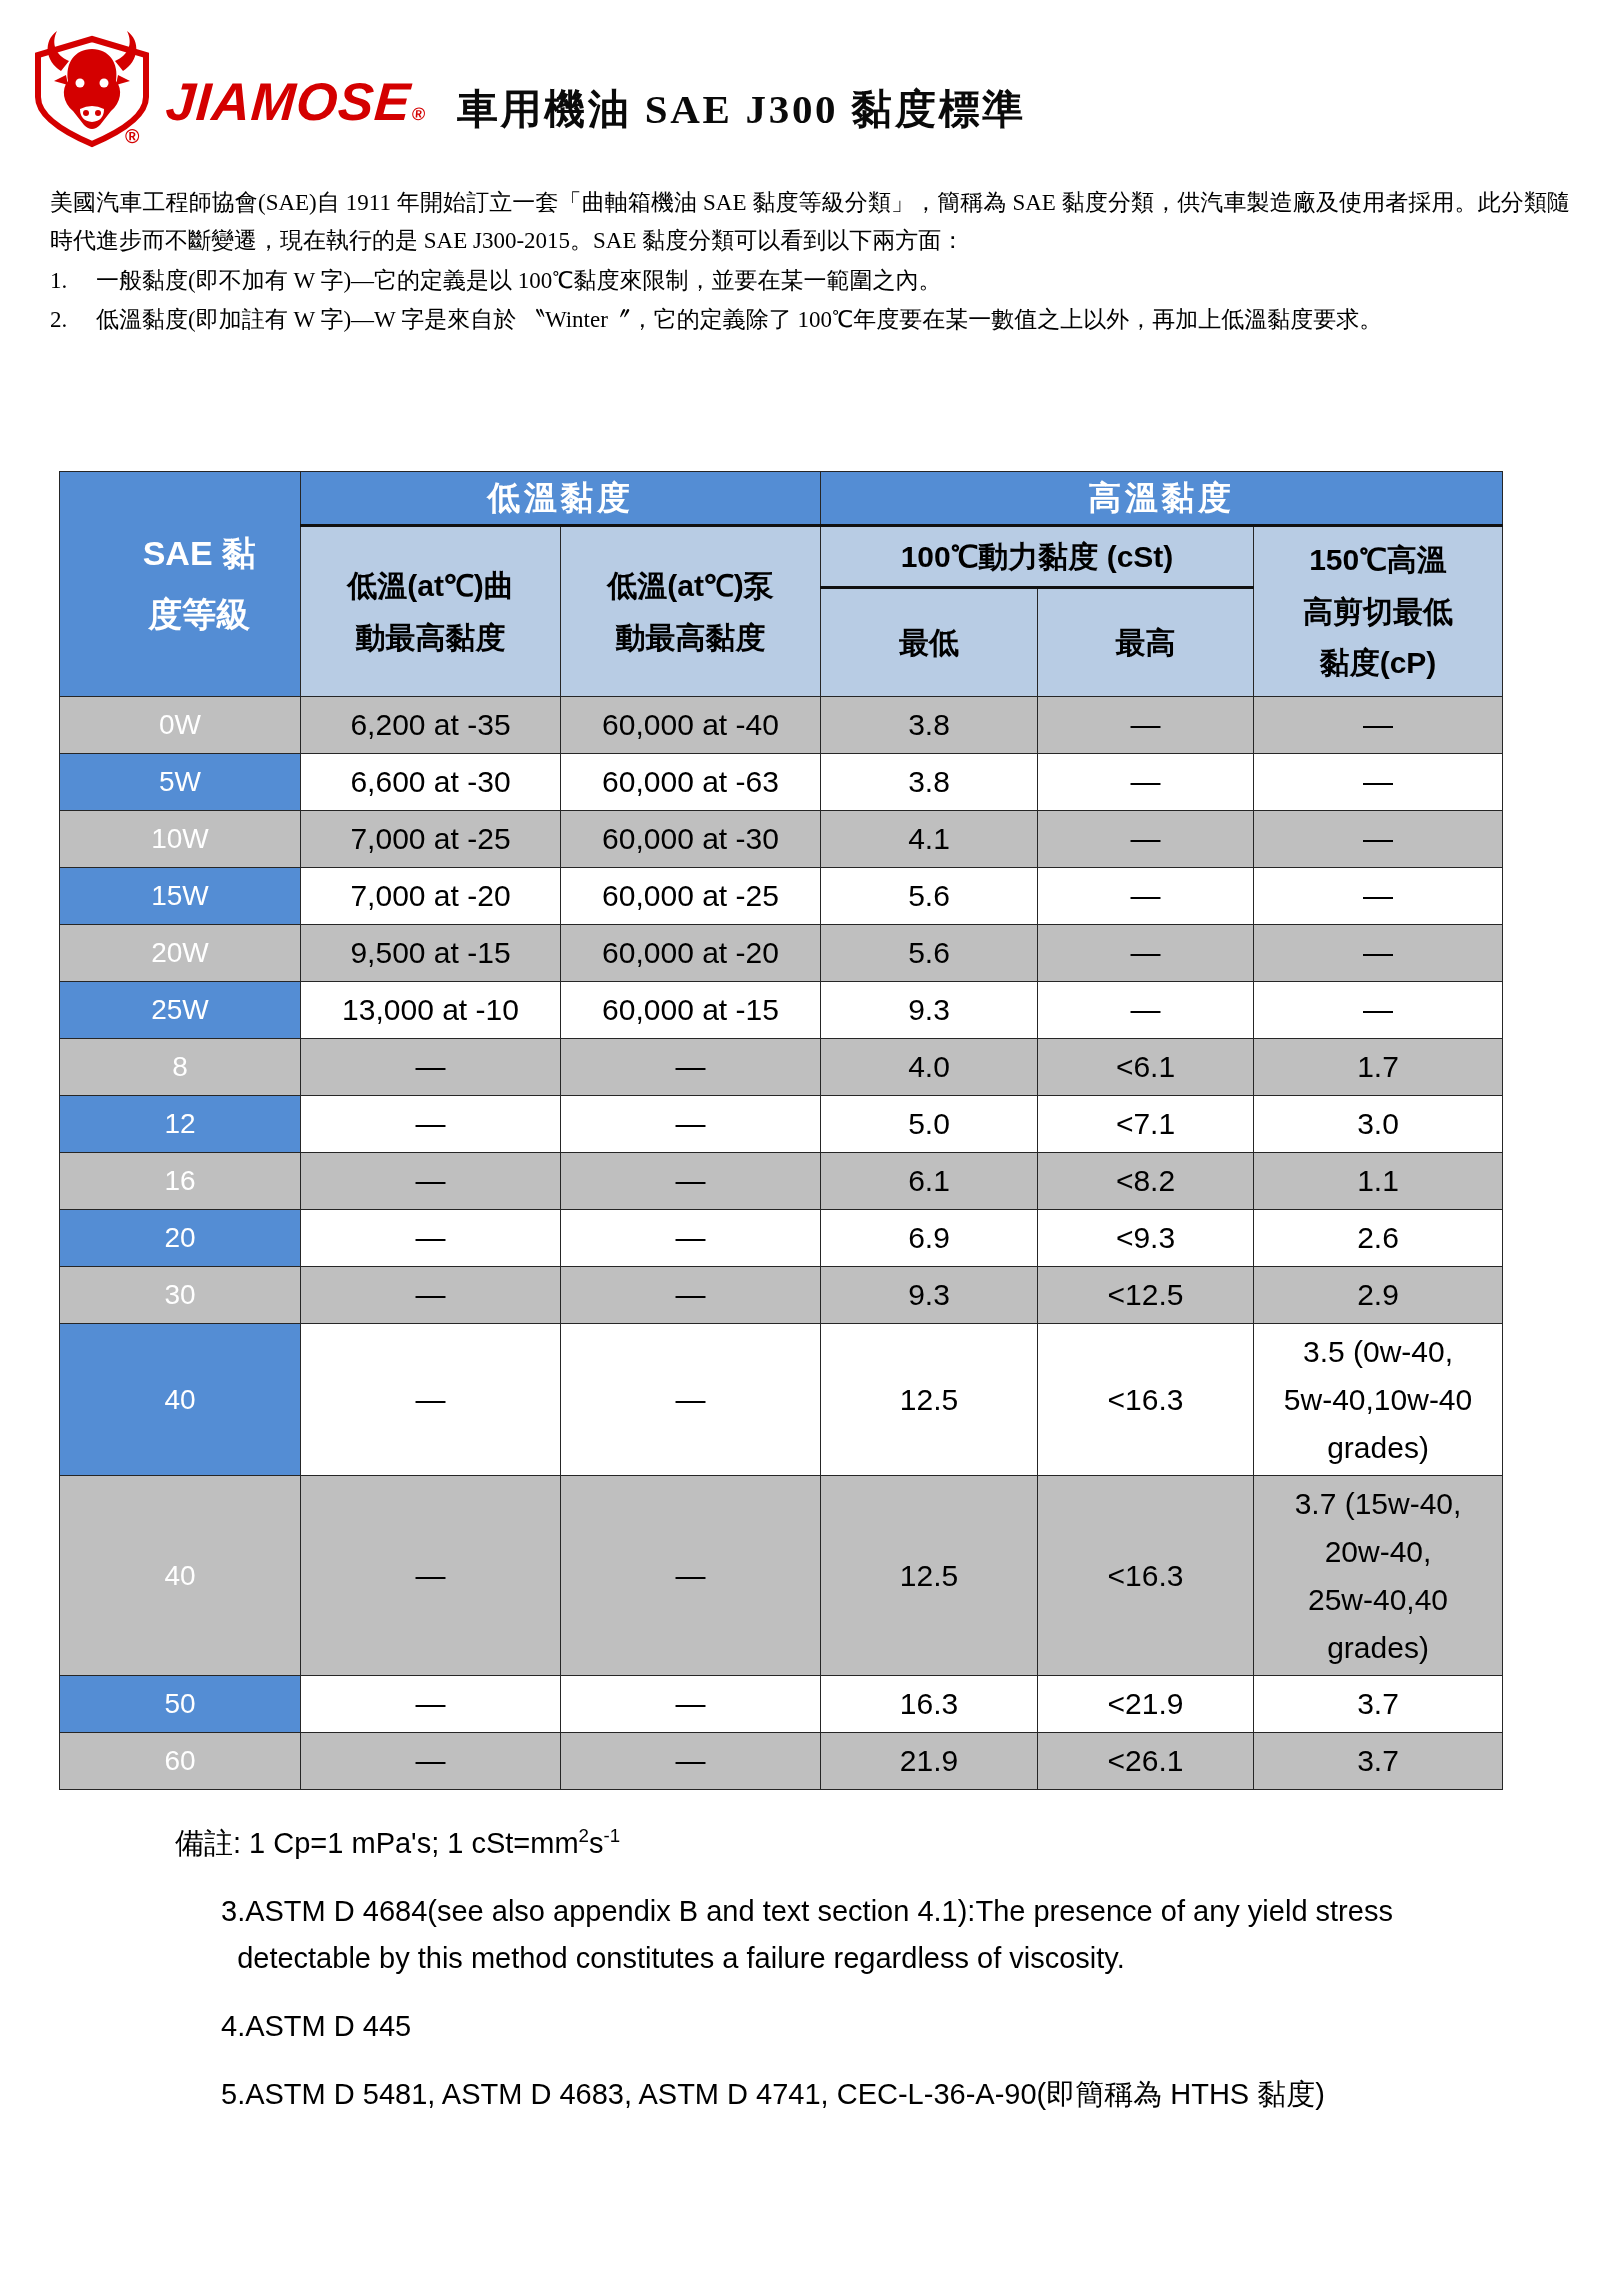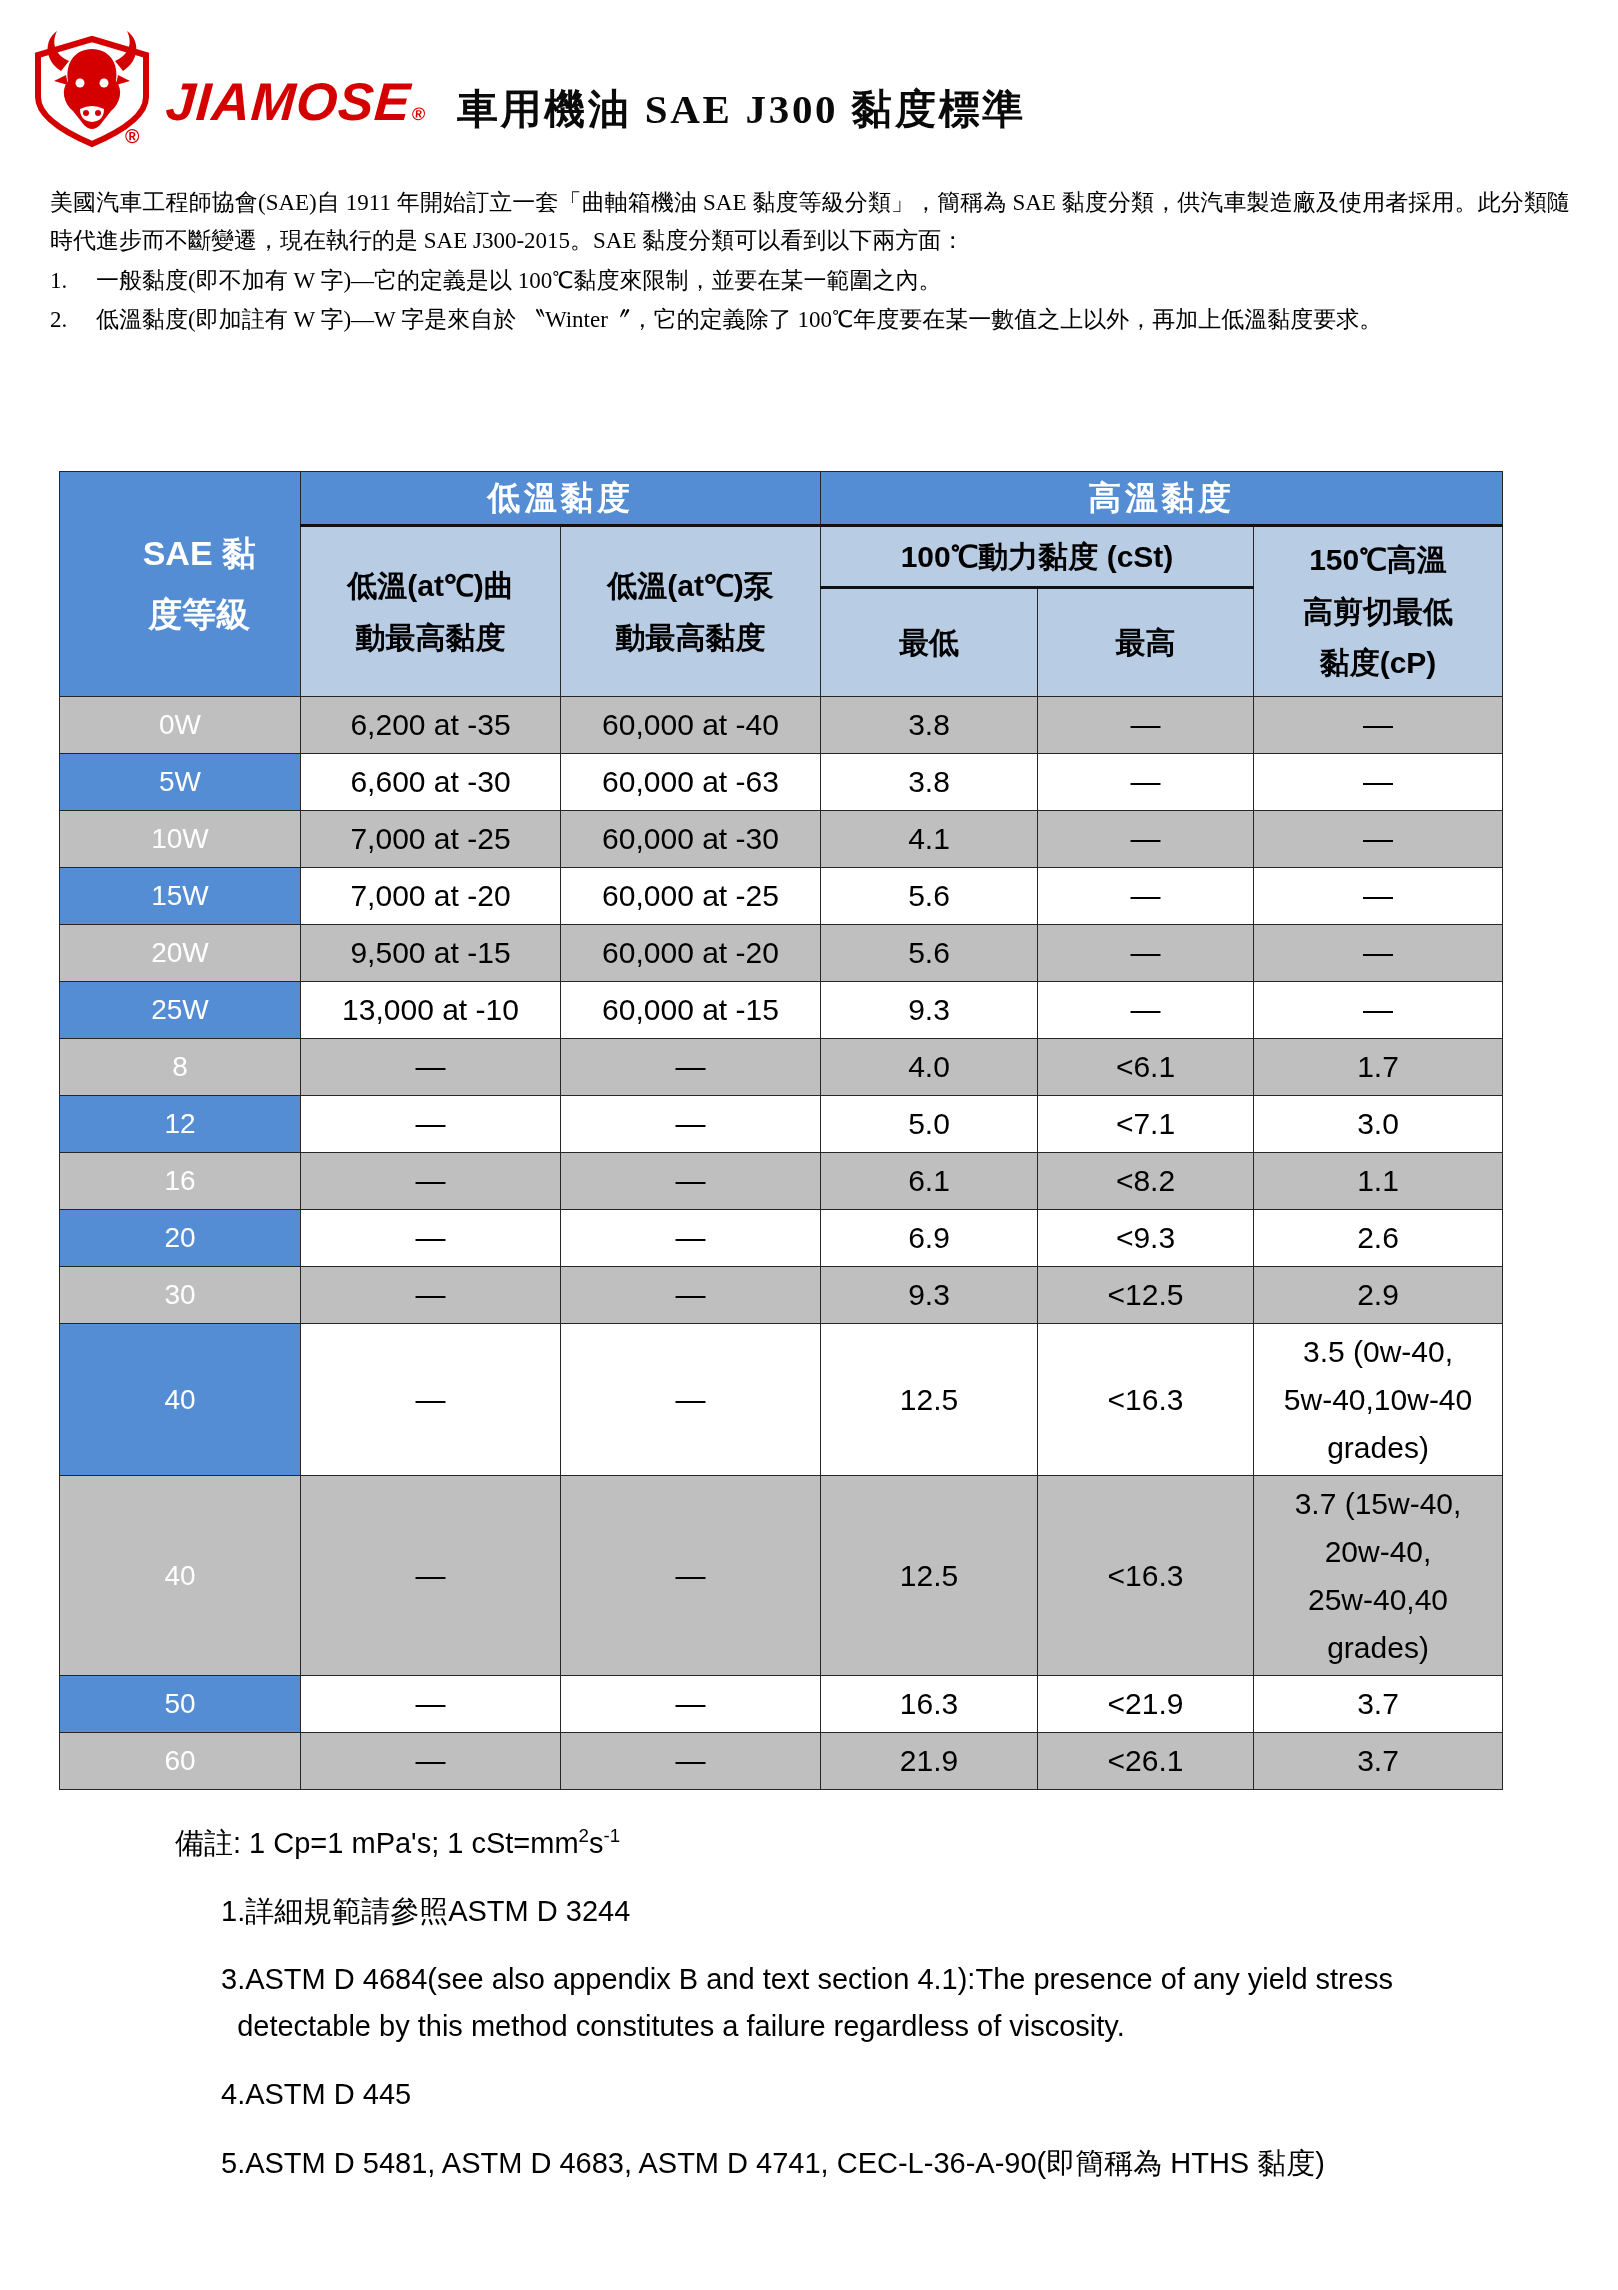--- a/index.html
+++ b/index.html
@@ -309,21 +309,20 @@
       <td>21.9</td>
       <td>&lt;26.1</td>
       <td class="cell-hths">3.7</td>
     </tr>
       </tbody>
   </table>
 
   <footer class="notes">
     <p class="remark"><span>備註: 1 Cp=1 mPa's; 1 cSt=mm</span><sup>2</sup><span>s</span><sup>-1</sup></p>
     <div class="note-items">
-      <p>1.詳細規範請參照ASTM D 3244</p>
       <p>3.ASTM D 4684(see also appendix B and text section 4.1):The presence of any yield stress
   detectable by this method constitutes a failure regardless of viscosity.</p>
       <p>4.ASTM D 445</p>
       <p>5.ASTM D 5481, ASTM D 4683, ASTM D 4741, CEC-L-36-A-90(即簡稱為 HTHS 黏度)</p>
     </div>
   </footer>
 
 </div>
 
 

